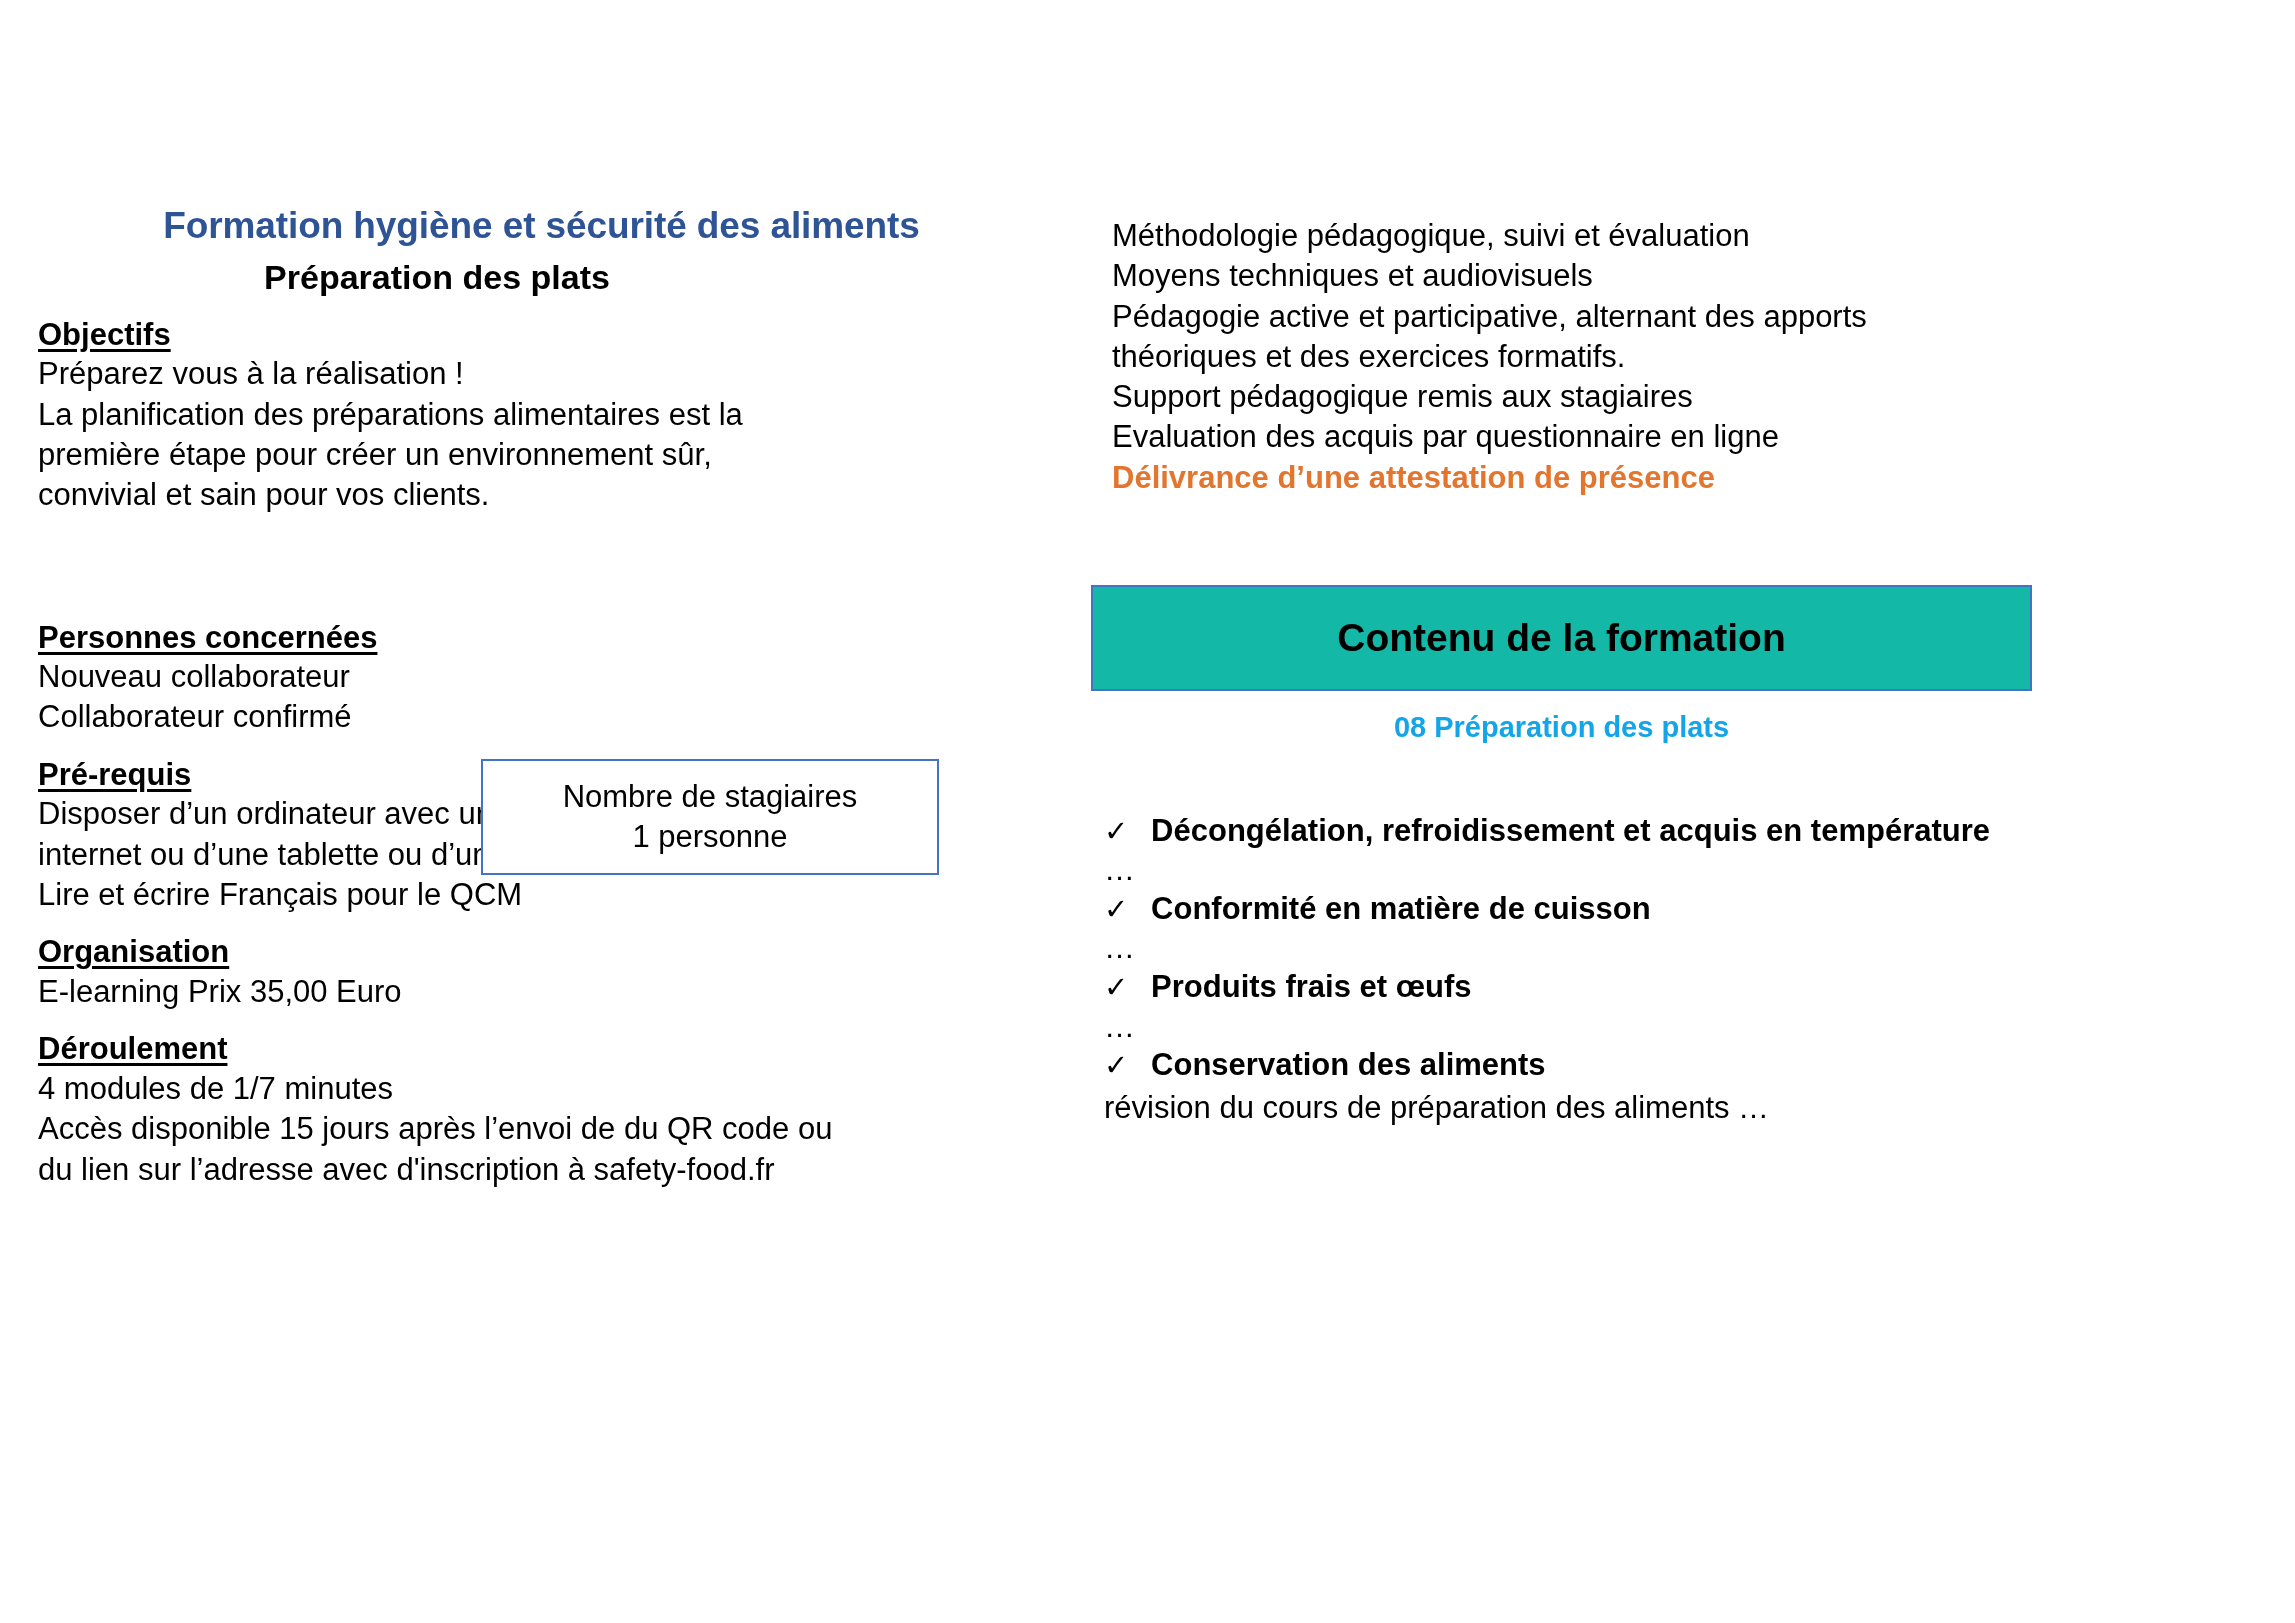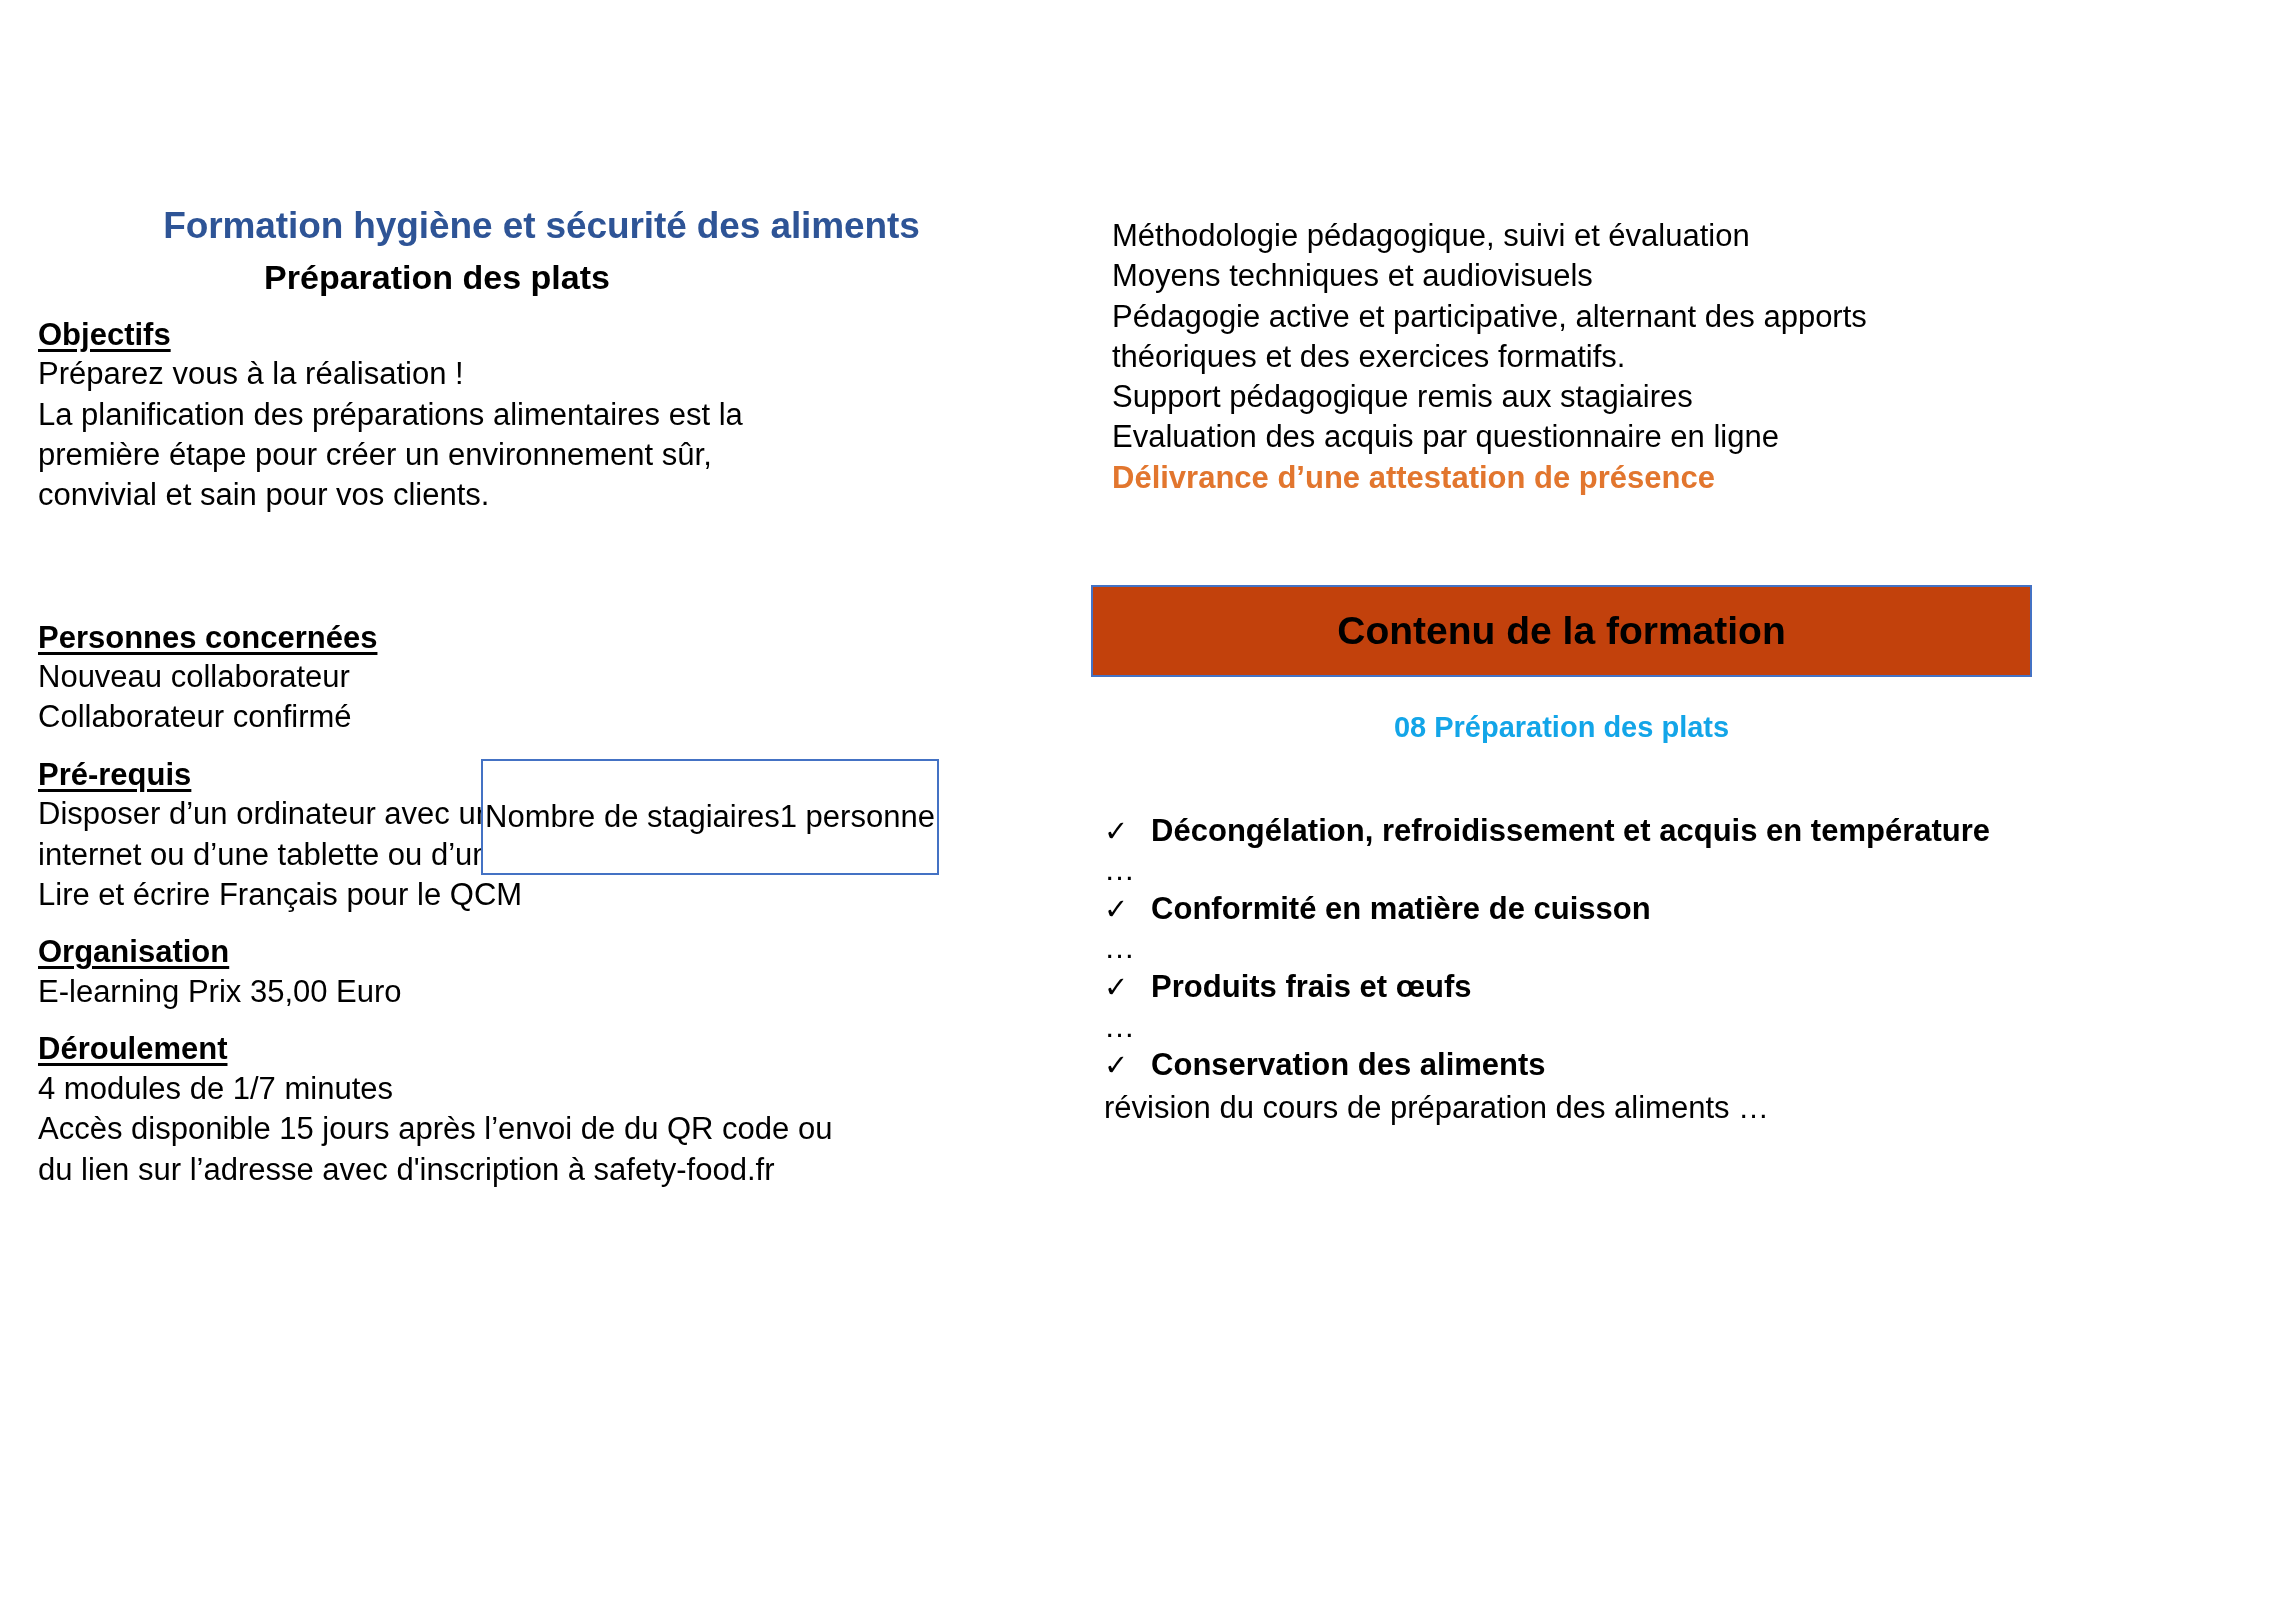--- a/index.html
+++ b/index.html
@@ -62,21 +62,21 @@
   
   .stagiaires-box {
     position: absolute;
     left: 481px;
     top: 759px;
     width: 458px;
     height: 116px;
     border: 2px solid #4472C4;
     box-sizing: border-box;
     display: flex;
-    flex-direction: row;
+    flex-direction: column;
     align-items: center;
     justify-content: center;
     background: #ffffff;
   }
   .stagiaires-box .ln {
     font-size: 31px;
     line-height: 1.28;
     text-align: center;
   }
 
@@ -94,27 +94,27 @@
   .r-line.orange {
     color: #E2762E;
     font-weight: bold;
   }
 
   .contenu-box {
     position: absolute;
     left: 1091px;
     top: 585px;
     width: 941px;
-    height: 92px;
+    height: 106px;
     border: 2px solid #4472C4;
     box-sizing: border-box;
     display: flex;
     align-items: center;
     justify-content: center;
-    background: #c2410c;
+    background: #14b8a6;
   }
   .contenu-box .ttl {
     font-size: 39px;
     font-weight: bold;
     text-align: center;
     line-height: 1.1;
   }
 
   .module-head {
     position: absolute;

